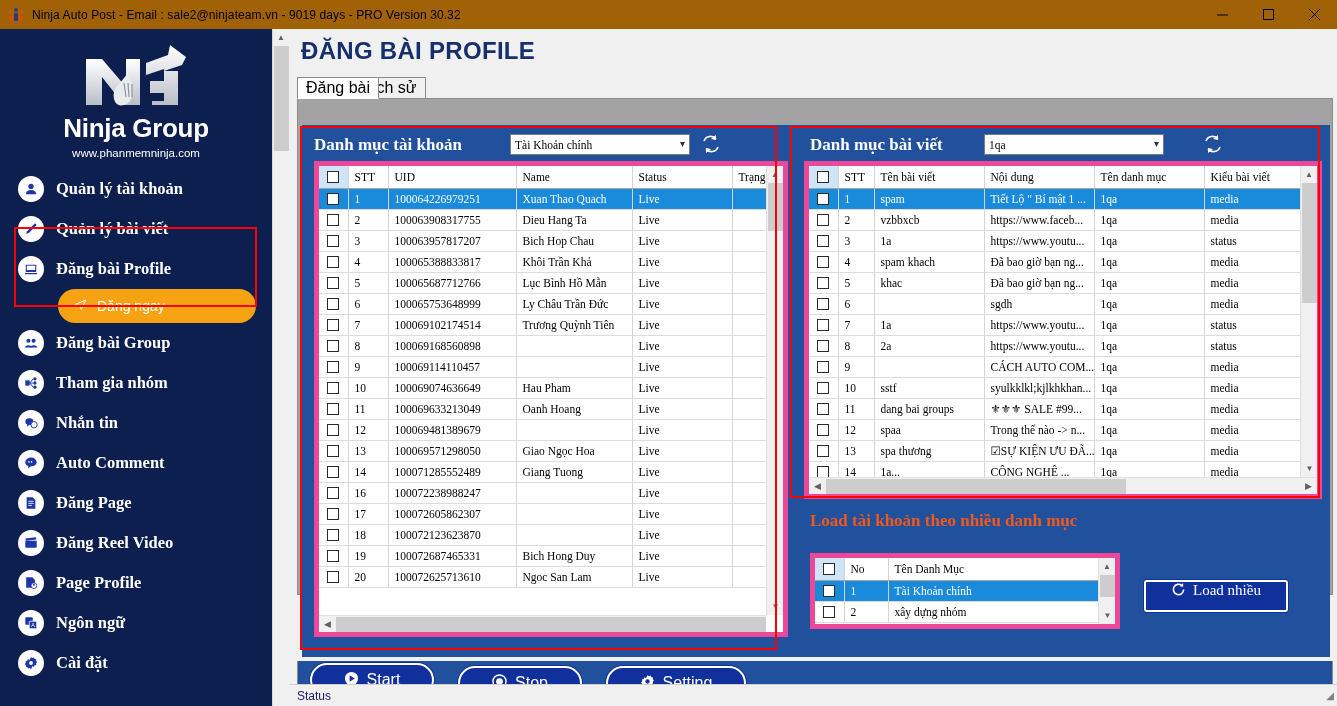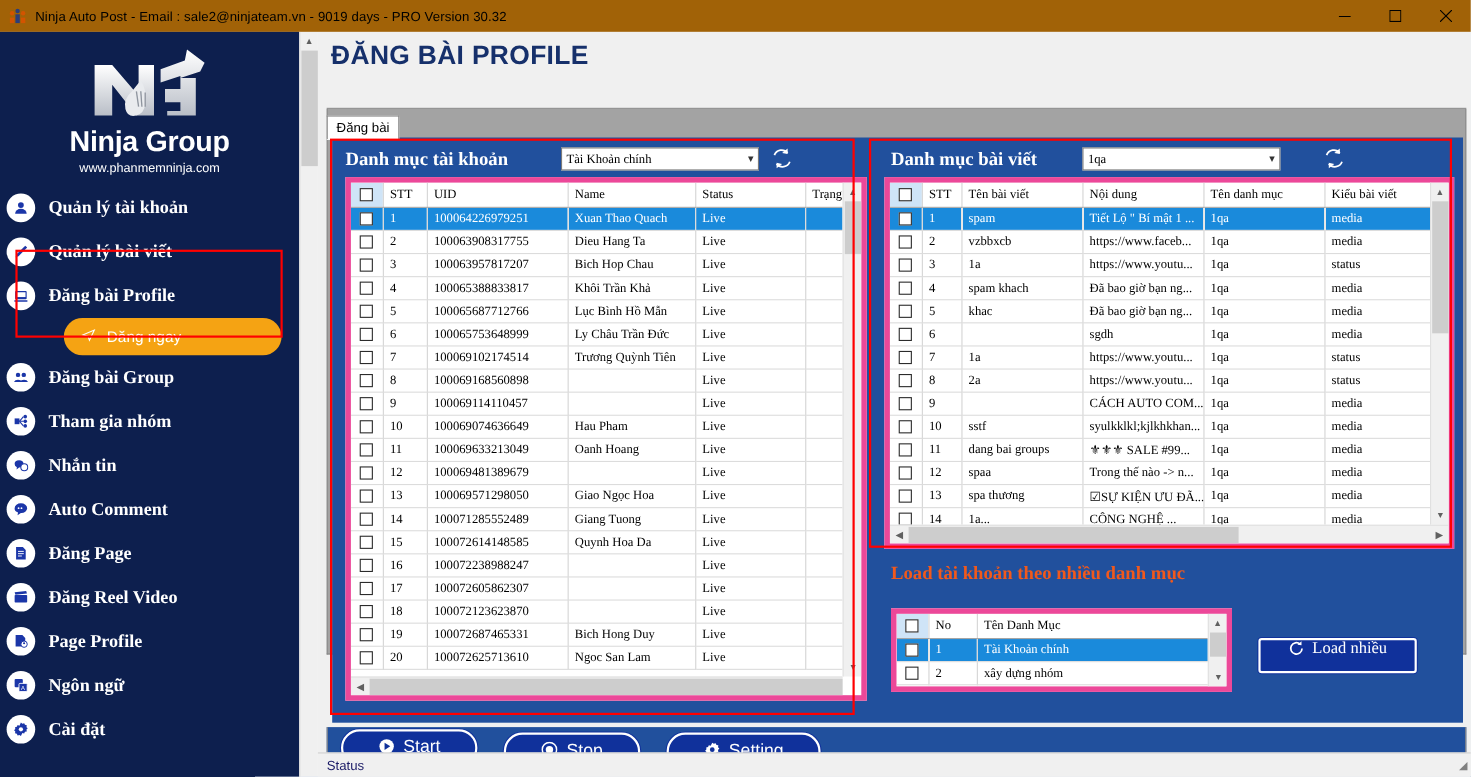--- a/index.html
+++ b/index.html
@@ -42,21 +42,21 @@
     width: 128px; height: 72px; margin: 0 auto; position: relative;
   }
   #brand-name {
     color: #ffffff; font-size: 26px; font-weight: bold; letter-spacing: -0.3px;
     margin-top: -2px;
   }
   #brand-url { color: #ffffff; font-size: 11.5px; margin-top: 3px; margin-bottom: 10px; }
 
   .nav-item {
     display: flex; align-items: center; height: 40px;
-    padding-left: 6px; position: relative;
+    padding-left: 18px; position: relative;
   }
   .nav-icon {
     width: 26px; height: 26px; border-radius: 50%;
     background: #ffffff; color: #1b36a8;
     display: flex; align-items: center; justify-content: center;
     font-size: 13px; flex: none; margin-right: 12px;
   }
   .nav-label {
     color: #ffffff; font-size: 16.5px; font-weight: bold;
     font-family: "Liberation Serif", serif;
@@ -101,22 +101,22 @@
     letter-spacing: 0.3px;
   }
 
   
   #tabstrip {
     position: absolute; left: 8px; top: 48px; width: 1036px; height: 22px;
     border-bottom: 1px solid #8a8a8a;
   }
   .tab {
     position: absolute; top: 0; height: 22px; padding: 0 8px;
-    display: flex; align-items: center; font-size: 12px; color: #000;
-    background: #f0f0f0; border: 1px solid #8a8a8a; margin-top: 28px;
+    display: flex; align-items: center; font-size: 16px; color: #000;
+    background: #f0f0f0; border: 1px solid #8a8a8a;
   }
   .tab.active { background: #ffffff; border-bottom-color: #ffffff; z-index: 2; }
 
   
   #panel {
     position: absolute; left: 8px; top: 70px; width: 1036px; height: 496px;
     background: #a3a3a3; border: 1px solid #8a8a8a; border-top: none; font-family: Liberation Serif, serif;
   }
   #panel-inner {
     position: absolute; left: 4px; top: 26px; width: 1028px; height: 532px;
@@ -586,28 +586,20 @@
                 <tr>
                   <td class="cbcol"><span class="cb"></span></td>
                   <td>14</td>
                   <td>100071285552489</td>
                   <td>Giang Tuong</td>
                   <td>Live</td>
                   <td></td>
                 </tr>
                 <tr>
                   <td class="cbcol"><span class="cb"></span></td>
-                  <td>15</td>
-                  <td>100072614148585</td>
-                  <td>Quynh Hoa Da</td>
-                  <td>Live</td>
-                  <td></td>
-                </tr>
-                <tr>
-                  <td class="cbcol"><span class="cb"></span></td>
                   <td>16</td>
                   <td>100072238988247</td>
                   <td></td>
                   <td>Live</td>
                   <td></td>
                 </tr>
                 <tr>
                   <td class="cbcol"><span class="cb"></span></td>
                   <td>17</td>
                   <td>100072605862307</td>

